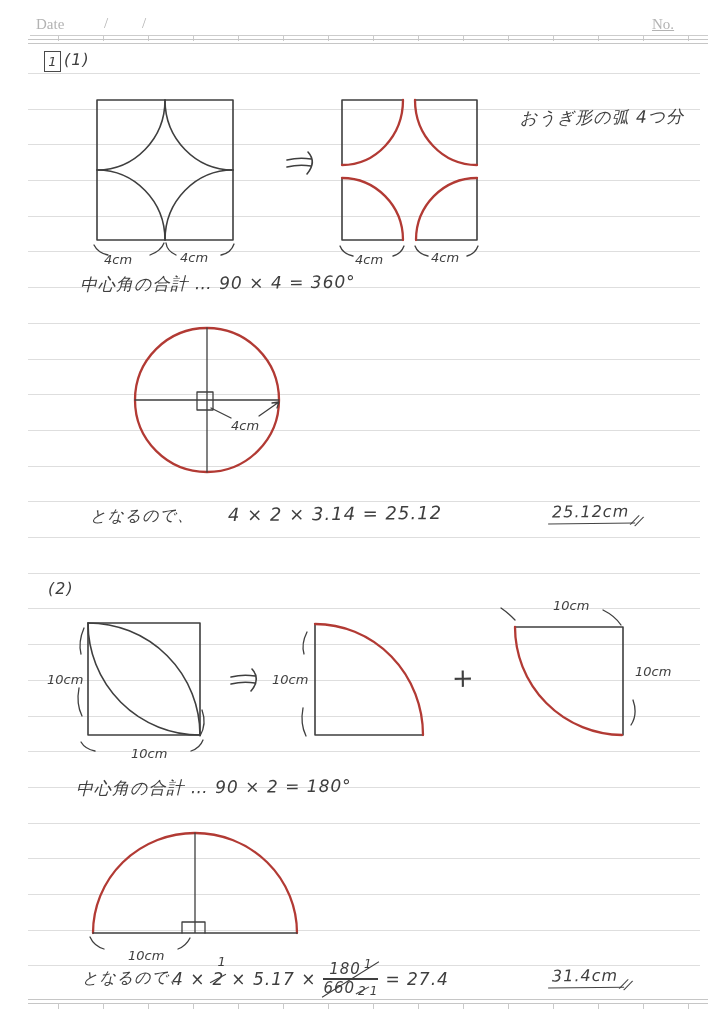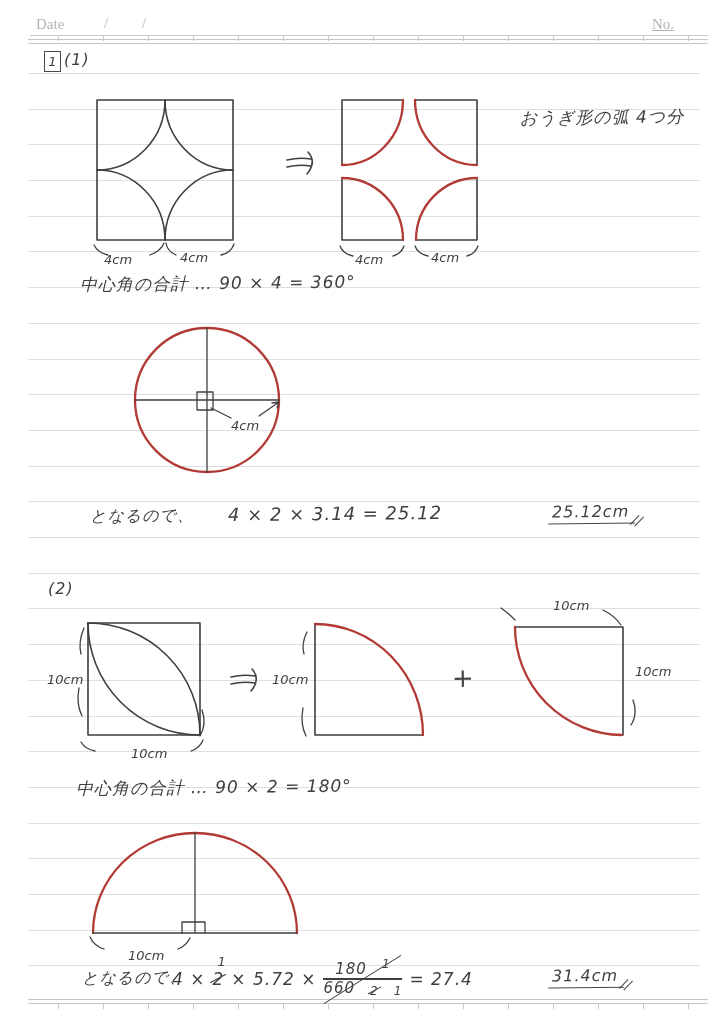--- a/index.html
+++ b/index.html
@@ -31,21 +31,21 @@
   
   .eqrow{display:inline-flex;align-items:center;gap:7px;font-size:17px;font-style:italic;letter-spacing:1px;}
   .struck{position:relative;display:inline-block;}
   .struck::after{content:"";position:absolute;left:-3px;right:-3px;top:48%;
                  border-top:1.6px solid #3f3f3f;transform:rotate(-28deg);}
   .sup1{position:absolute;top:-15px;left:5px;font-size:13px;}
   .frac{display:inline-flex;flex-direction:column;align-items:center;line-height:1;position:relative;font-size:15px;}
   .frac .bar{width:100%;height:1.5px;background:#3f3f3f;margin:1px 0;}
   .frac::after{content:"";position:absolute;left:-6px;right:-6px;top:50%;
                border-top:1.7px solid #3f3f3f;transform:rotate(-32deg);}
-  .numrow,.denrow{display:flex;align-items:flex-start;gap:15px;}
+  .numrow,.denrow{display:flex;align-items:flex-start;gap:3px;}
   .newval{font-size:12px;position:relative;top:-4px;}
   .denext{font-size:12px;position:relative;top:4px;}
 </style>
 </head>
 <body>
 <div id="page">
 
 <div id="rules" class="abs"></div>
 
 <div class="abs print" style="left:36px;top:16px;">Date</div>
@@ -147,21 +147,21 @@
   <path class="inkthin" d="M13,111 H217 M115,11 V111"></path>
   <path class="inkthin" d="M102,111 V100 H125 V111"></path>
   <path class="inkthin" d="M10,115 Q14,124 24,127 M98,127 Q106,124 110,116"></path>
   <text x="48" y="138">10cm</text>
 </svg>
 
 <div class="abs hand f16" style="left:82px;top:968px;">となるので、</div>
 <div class="abs eqrow" style="left:172px;top:962px;">
   <span>4 ×</span>
   <span class="struck"><span>2</span><span class="sup1">1</span></span>
-  <span>× 5.72 ×</span>
+  <span>× 5.17 ×</span>
   <span class="frac">
     <span class="numrow">
           <span>180</span>
           <span class="newval">1</span>
         </span>
     <span class="bar"></span>
     <span class="denrow">
           <span>660</span>
           <span class="denext struck">2</span>
           <span class="denext">1</span>

